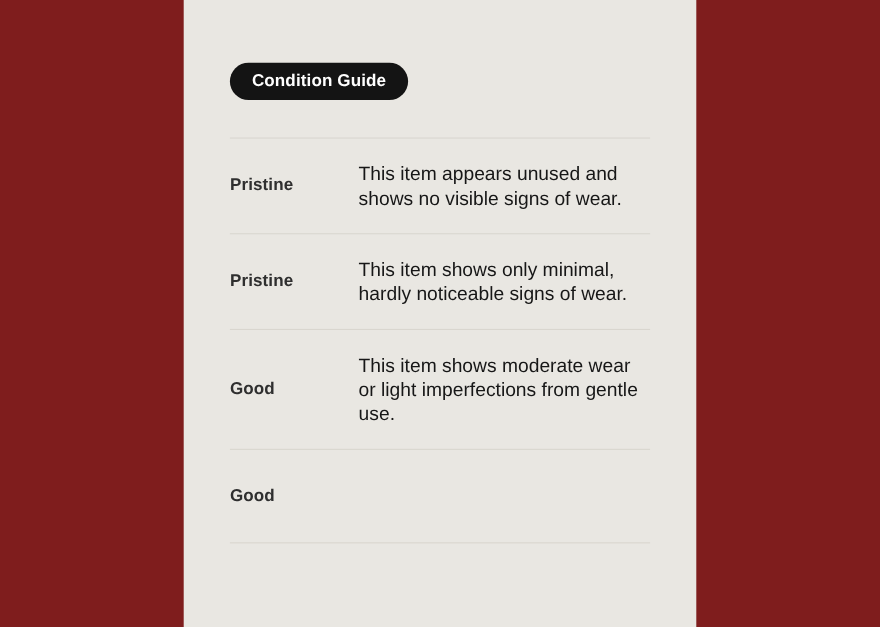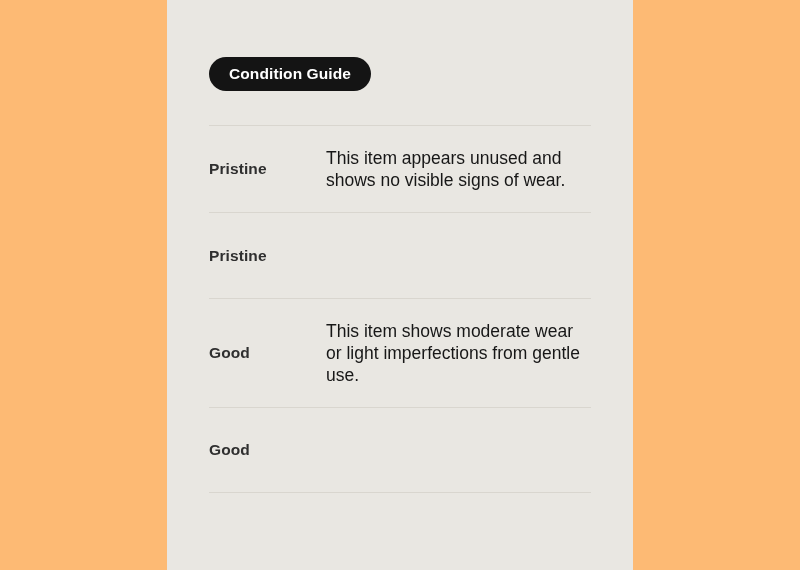--- a/index.html
+++ b/index.html
@@ -5,21 +5,21 @@
   * { margin: 0; padding: 0; box-sizing: border-box; }
   html, body {
     width: 800px; height: 570px;
     background: #ffffff;
     font-family: "Liberation Sans", sans-serif;
     overflow: hidden;
   }
   .stage {
     width: 800px; height: 570px;
     display: flex; justify-content: center;
-    background: #fdba74;
+    background: #7f1d1d;
   }
   .card {
     width: 466px; height: 570px;
     background: #e9e7e2;
     padding: 0 42px;
   }
   
   .card-header {
     height: 125px;
     display: flex;
@@ -94,20 +94,21 @@
 
     <div class="rows">
 
       <div class="row">
         <div class="row-label">Pristine</div>
         <div class="row-desc">This item appears unused and shows no visible signs of wear.</div>
       </div>
 
       <div class="row">
         <div class="row-label">Pristine</div>
+        <div class="row-desc">This item shows only minimal, hardly noticeable signs of wear.</div>
       </div>
 
       <div class="row">
         <div class="row-label">Good</div>
         <div class="row-desc">This item shows moderate wear or light imperfections from gentle use.</div>
       </div>
 
       <div class="row">
         <div class="row-label">Good</div>
       </div>

